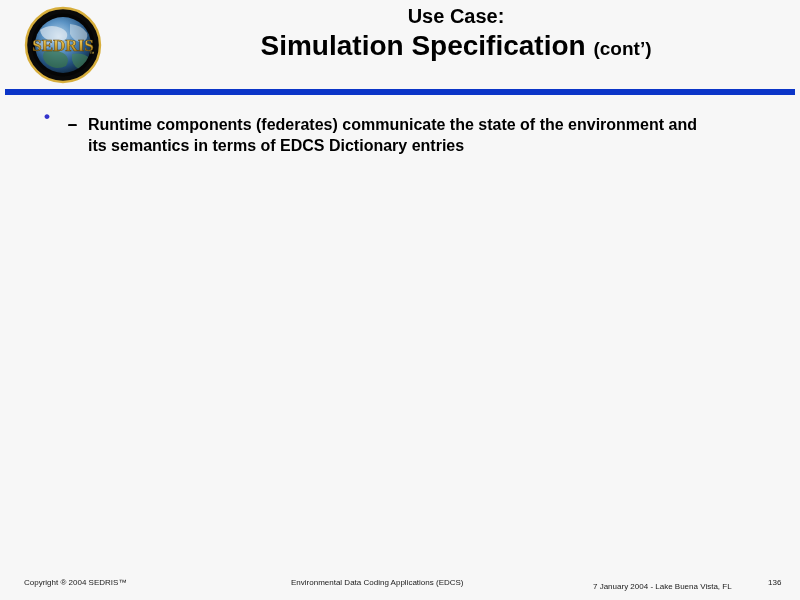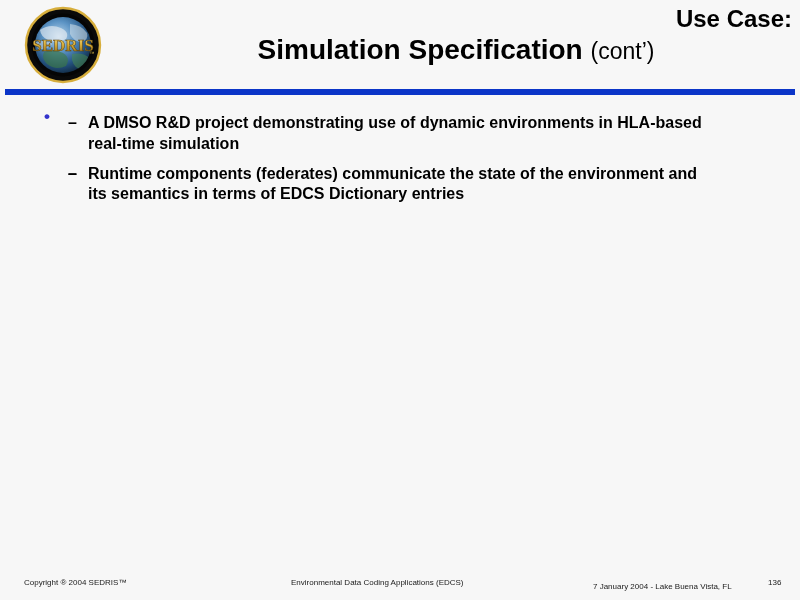--- a/index.html
+++ b/index.html
@@ -34,34 +34,33 @@
   .title-block {
     position: absolute;
     left: 120px;
     top: 5px;
     width: 672px;
     text-align: center;
     color: #000000;
     line-height: 1.18;
   }
   .title-line1 {
-    font-size: 24px;
+    font-size: 20px;
     font-weight: bold;
     letter-spacing: 0px;
     white-space: nowrap;
-    text-align: right;
   }
   .title-line2 {
     font-size: 28px;
     font-weight: bold;
     white-space: nowrap;
   }
   .title-cont {
-    font-size: 23px;
-    font-weight: normal;
+    font-size: 19px;
+    font-weight: bold;
     letter-spacing: 0px;
   }
 
   
   .divider {
     position: absolute;
     left: 5px;
     top: 89px;
     width: 790px;
     height: 6px;
@@ -210,21 +209,20 @@
   <div class="body">
 
     <div class="l1-item">
       <span class="l1-bullet">•</span>
     </div>
 
     <div class="l2-list">
 
       <div class="l2-item">
         <span class="l2-dash">–</span>
-        <span class="l2-text">A DMSO R&amp;D project demonstrating use of dynamic environments in HLA-based real-time simulation</span>
       </div>
 
       <div class="l2-item">
         <span class="l2-dash">–</span>
       </div>
 
       <div class="l2-item">
         <span class="l2-dash">–</span>
         <span class="l2-text">Runtime components (federates) communicate the state of the environment and its semantics in terms of EDCS Dictionary entries</span>
       </div>

